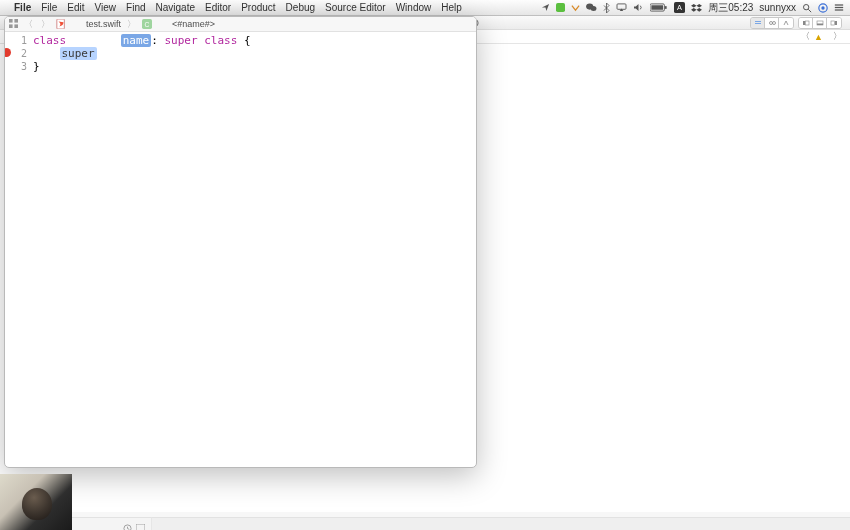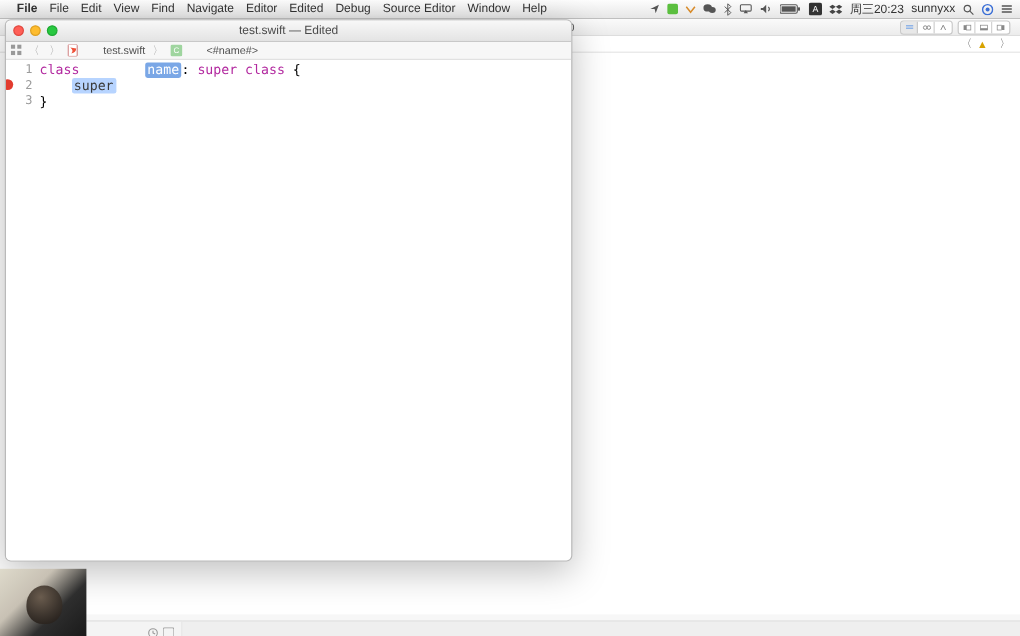--- a/index.html
+++ b/index.html
@@ -271,21 +271,21 @@
 
 <div class="menubar">
   <span class="apple"></span>
   <span class="menu-app">File</span>
   <span class="menu-item">File</span>
   <span class="menu-item">Edit</span>
   <span class="menu-item">View</span>
   <span class="menu-item">Find</span>
   <span class="menu-item">Navigate</span>
   <span class="menu-item">Editor</span>
-  <span class="menu-item">Edited</span>
+  <span class="menu-item">Product</span>
   <span class="menu-item">Debug</span>
   <span class="menu-item">Source Editor</span>
   <span class="menu-item">Window</span>
   <span class="menu-item">Help</span>
 
   <span class="spacer"></span>
 
   <span class="status-icon">
     <svg width="9" height="9" viewBox="0 0 10 10">
         <path d="M1 5 L9 1 L6 9 L5 5 Z" fill="#555"></path>
@@ -335,21 +335,21 @@
     <svg width="11" height="11" viewBox="0 0 12 12">
         <rect x="0" y="0" width="12" height="12" rx="2" fill="#333"></rect>
         <text x="6" y="9" font-size="8" fill="#fff" text-anchor="middle" font-family="Arial">A</text>
       </svg>
   </span>
   <span class="status-icon">
     <svg width="11" height="10" viewBox="0 0 12 11">
         <path d="M3 1 L6 3 L3 5 L0 3 Z M9 1 L12 3 L9 5 L6 3 Z M3 5.5 L6 7.5 L3 9.5 L0 7.5 Z M9 5.5 L12 7.5 L9 9.5 L6 7.5 Z" fill="#444"></path>
       </svg>
   </span>
-  <span class="status-item">周三20:23</span>
+  <span class="status-item">周三05:23</span>
   <span class="status-item">sunnyxx</span>
   <span class="status-icon">
     <svg width="10" height="10" viewBox="0 0 12 12">
         <circle cx="5" cy="5" r="3.2" stroke="#555" fill="none" stroke-width="1.2"></circle>
         <line x1="7.5" y1="7.5" x2="11" y2="11" stroke="#555" stroke-width="1.2"></line>
       </svg>
   </span>
   <span class="status-icon">
     <svg width="10" height="10" viewBox="0 0 12 12">
         <circle cx="6" cy="6" r="5" fill="none" stroke="#3b6fd6" stroke-width="1.4"></circle>
@@ -429,28 +429,20 @@
 
 
 
 
 <span class="plainc"></span>
 
 <span class="plainc">il, NSStringFromClass([</span><span class="type">AppDelegate</span><span class="plainc"> class]));</span></div>
   </div>
 
   <div class="front-window">
-    <div class="titlebar">
-      <div class="traffic">
-        <span class="red"></span>
-        <span class="yellow"></span>
-        <span class="green"></span>
-      </div>
-      <div class="title">test.swift — Edited</div>
-    </div>
 
     <div class="jumpbar">
       <span>
         <svg width="9" height="9" viewBox="0 0 10 10">
             <rect x="0" y="0" width="4" height="4" fill="#999"></rect>
             <rect x="6" y="0" width="4" height="4" fill="#999"></rect>
             <rect x="0" y="6" width="4" height="4" fill="#999"></rect>
             <rect x="6" y="6" width="4" height="4" fill="#999"></rect>
           </svg>
       </span>

